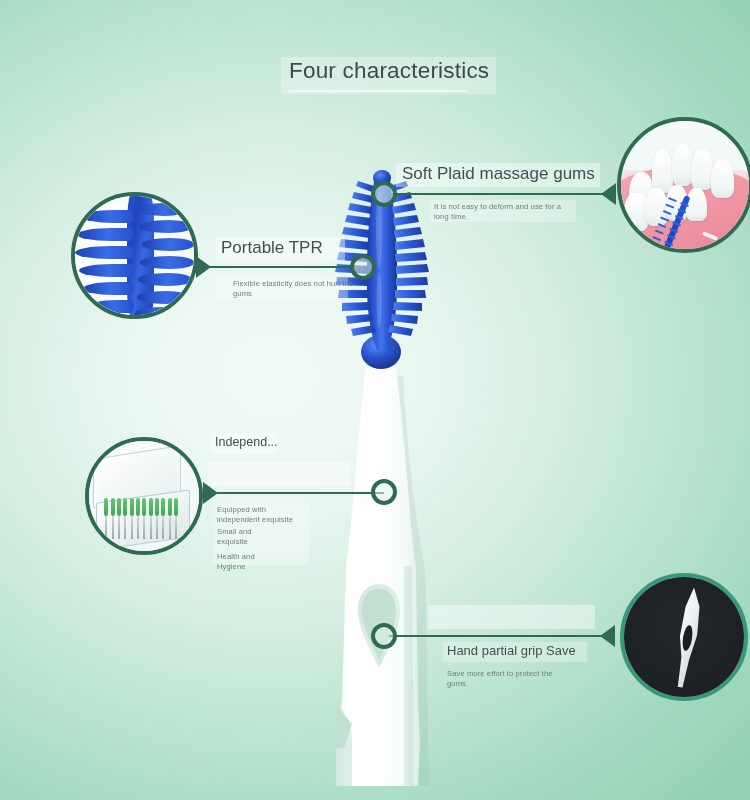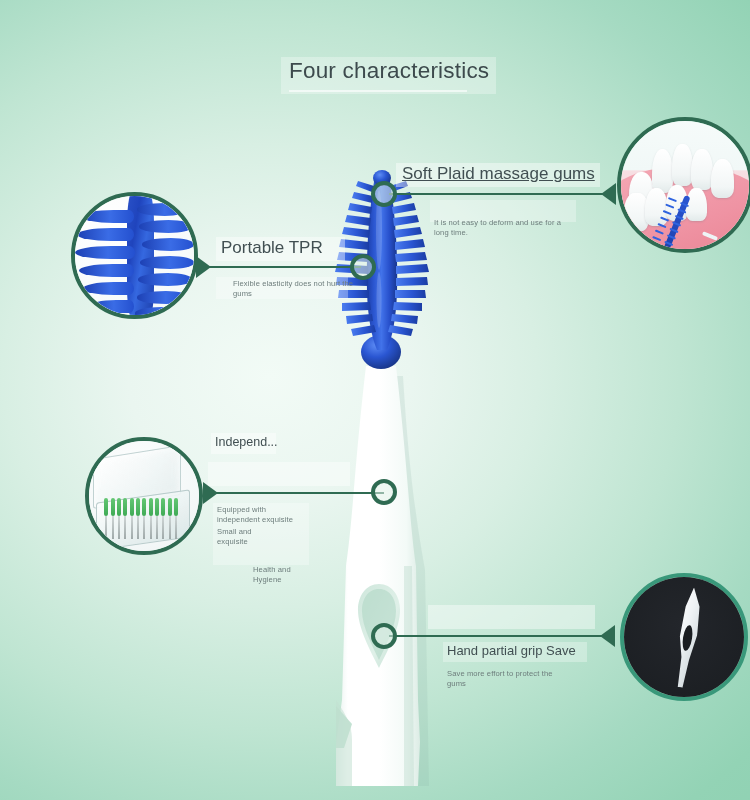--- a/index.html
+++ b/index.html
@@ -384,23 +384,23 @@
 
   <div class="inset teal" style="left:620px;top:573px;width:128px;height:128px;">
     <div class="inset-inner">
       <div class="dark-bg"></div>
       <div class="handle-tip"></div>
       <div class="handle-hole"></div>
     </div>
   </div>
 
   <div class="lbl-band" style="left:396px;top:163px;width:204px;height:24px;"></div>
-  <div class="lbl big" style="left:402px;top:164px;text-decoration:underline;">Soft Plaid massage gums</div>
+  <div class="lbl big" style="left:402px;top:164px;">Soft Plaid massage gums</div>
   <div class="sub-band" style="left:430px;top:200px;width:146px;height:22px;"></div>
-  <div class="sub" style="left:434px;top:202px;width:140px;margin-top:16px;">It is not easy to deform and use for a long time.</div>
+  <div class="sub" style="left:434px;top:202px;width:140px;">It is not easy to deform and use for a long time.</div>
   <div class="line" style="left:389px;top:193px;width:217px;"></div>
   <div class="wedge right" style="left:601px;top:183px;"></div>
   <div class="ring" style="left:371px;top:181px;"></div>
 
   <div class="lbl-band" style="left:216px;top:237px;width:129px;height:24px;"></div>
   <div class="lbl big" style="left:221px;top:238px;">Portable TPR</div>
   <div class="sub-band" style="left:216px;top:277px;width:132px;height:22px;"></div>
   <div class="sub" style="left:233px;top:279px;width:124px;">Flexible elasticity does not hurt the gums</div>
   <div class="line" style="left:205px;top:266px;width:156px;"></div>
   <div class="wedge left" style="left:196px;top:256px;"></div>
@@ -411,21 +411,21 @@
 
   <div class="lbl-band" style="left:208px;top:462px;width:142px;height:24px;"></div>
 
   <div class="line" style="left:212px;top:492px;width:172px;"></div>
   <div class="wedge left" style="left:203px;top:482px;"></div>
   <div class="ring" style="left:371px;top:479px;"></div>
 
   <div class="sub-band" style="left:213px;top:503px;width:96px;height:62px;"></div>
   <div class="sub" style="left:217px;top:505px;width:88px;">Equipped with independent exquisite</div>
   <div class="sub" style="left:217px;top:527px;width:60px;">Small and exquisite</div>
-  <div class="sub" style="left:217px;top:565px;width:60px;margin-left:36px;">Health and Hygiene</div>
+  <div class="sub" style="left:217px;top:552px;width:60px;">Health and Hygiene</div>
 
   <div class="lbl-band" style="left:428px;top:605px;width:167px;height:24px;"></div>
 
   <div class="line" style="left:389px;top:635px;width:215px;"></div>
   <div class="wedge right" style="left:600px;top:625px;"></div>
   <div class="ring" style="left:371px;top:623px;"></div>
 
   <div class="sub-band" style="left:443px;top:642px;width:144px;height:20px;"></div>
   <div class="lbl" style="left:447px;top:643px;font-size:13px;">Hand partial grip Save</div>
   <div class="sub" style="left:447px;top:669px;width:118px;">Save more effort to protect the gums</div>

